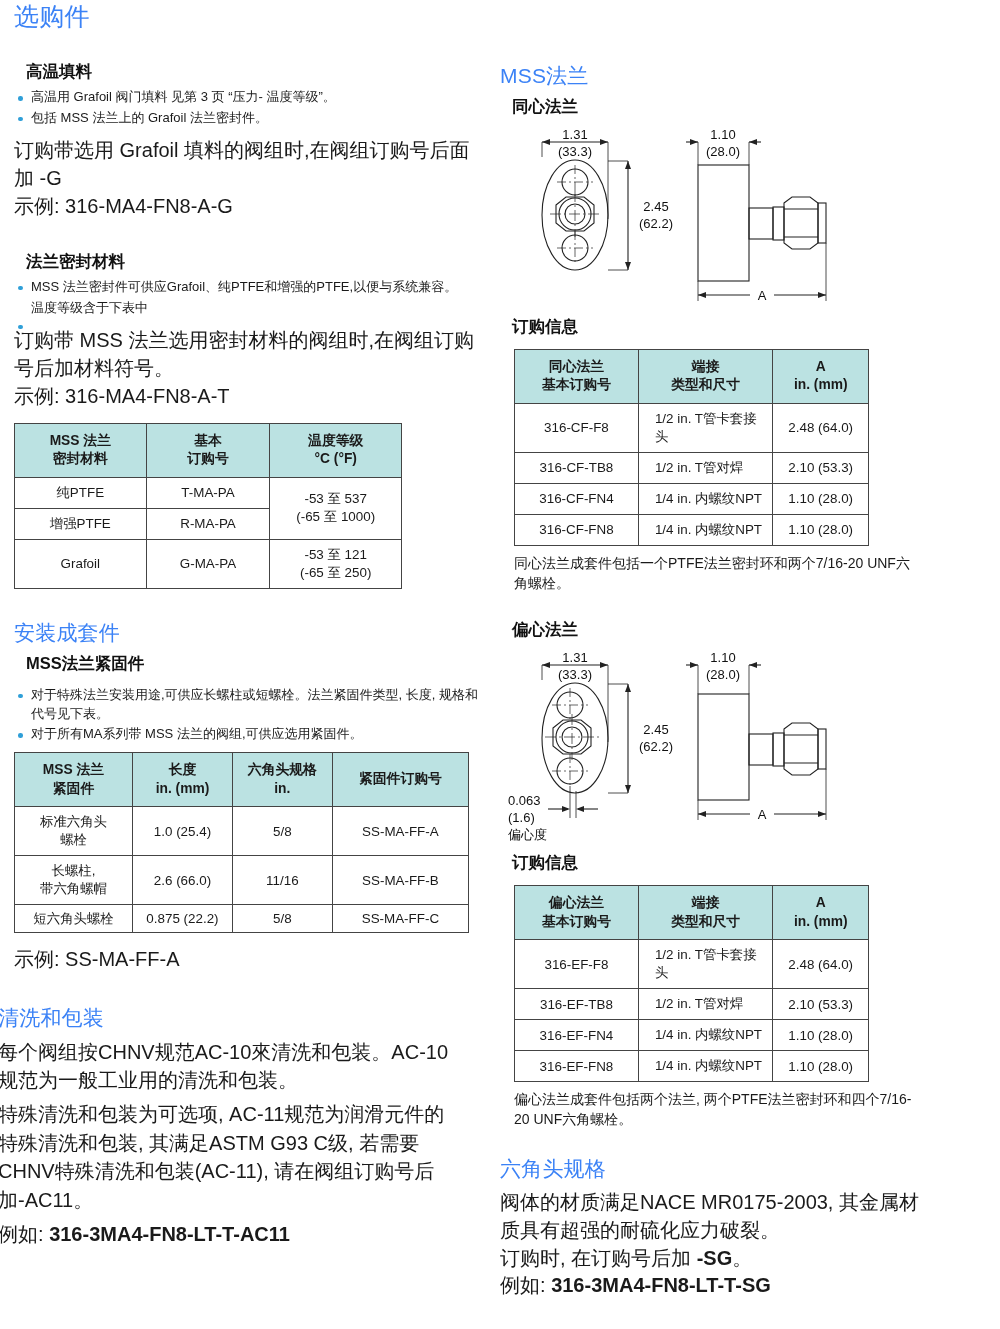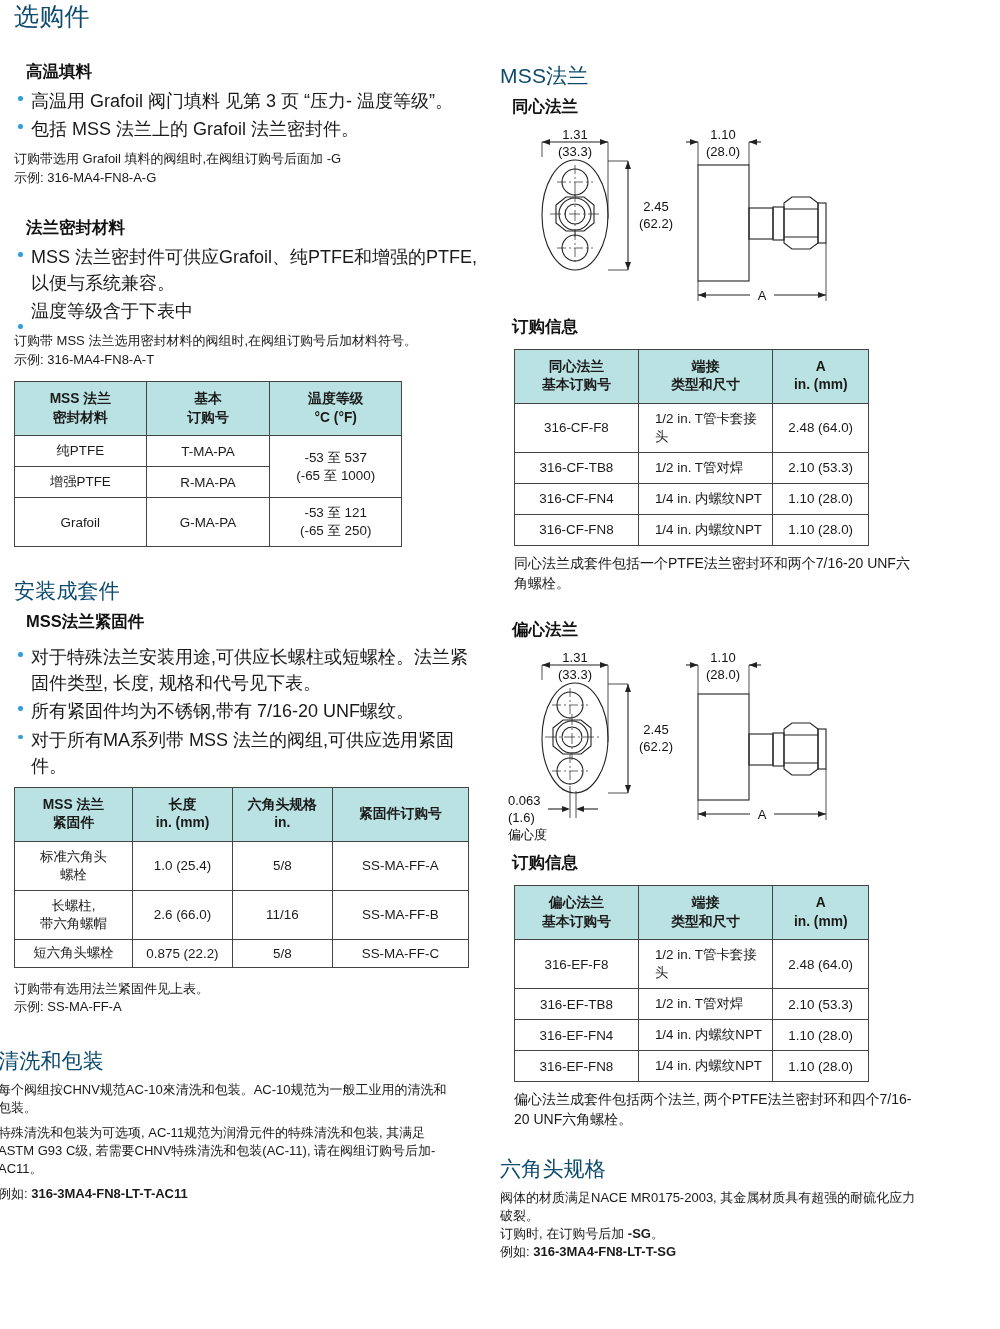--- a/index.html
+++ b/index.html
@@ -15,53 +15,53 @@
     overflow: hidden;
   }
   .page { position: relative; width: 1000px; height: 1329px; }
 
   
   .col-left  { position: absolute; left: 14px;  top: 0;  width: 470px; }
   .col-right { position: absolute; left: 500px; top: 0;  width: 490px; }
 
   
   .h-blue {
-    color: #0c4a6e;
+    color: #3b82f6;
     font-size: 21px;
     font-weight: 400;
     margin: 0 0 6px 0;
     letter-spacing: .2px;
   }
   .h-blue.big { font-size: 25px; }
   .h-black {
     color: #111;
     font-size: 16.5px;
     font-weight: bold;
     margin: 0 0 5px 12px;
   }
 
   
   .body-txt {
-    font-size: 13px;
+    font-size: 20px;
     line-height: 1.42;
     margin: 0;
     color: #1a1a1a;
   }
   .body-txt.tight { line-height: 1.38; }
   .gap-s { height: 6px; }
   .gap-m { height: 12px; }
   .gap-l { height: 22px; }
   .gap-xl { height: 30px; }
 
   
   ul.bl { list-style: none; margin: 0 0 0 0; padding: 0; }
   ul.bl li {
     position: relative;
     padding-left: 17px;
-    font-size: 18px;
+    font-size: 13px;
     line-height: 1.45;
     margin-bottom: 2px;
   }
   ul.bl li::before {
     content: "";
     position: absolute;
     left: 4px; top: 8px;
     width: 4.5px; height: 4.5px;
     border-radius: 50%;
     background: #2f9fd8;
@@ -182,21 +182,20 @@
       </tbody>
     </table>
 
     <div class="gap-xl"></div>
 
     <h2 class="h-blue">安装成套件</h2>
     <h3 class="h-black">MSS法兰紧固件</h3>
     <div class="gap-s"></div>
     <ul class="bl">
       <li>对于特殊法兰安装用途,可供应长螺柱或短螺栓。法兰紧固件类型, 长度, 规格和代号见下表。</li>
-      <li>所有紧固件均为不锈钢,带有 7/16-20 UNF螺纹。</li>
       <li>对于所有MA系列带 MSS 法兰的阀组,可供应选用紧固件。</li>
     </ul>
     <div class="gap-s"></div>
 
     <table class="t tbl-fast">
       <thead>
         <tr>
           <th style="width:26%">
             <span>MSS 法兰</span><br>
             <span>紧固件</span>
@@ -236,21 +235,20 @@
         <tr>
           <td style="padding:0 4px">短六角头螺栓</td>
           <td>0.875 (22.2)</td>
           <td>5/8</td>
           <td>SS-MA-FF-C</td>
         </tr>
       </tbody>
     </table>
 
     <div class="gap-m"></div>
-    <p class="body-txt">订购带有选用法兰紧固件见上表。</p>
     <p class="body-txt">示例: SS-MA-FF-A</p>
 
     <div class="gap-xl"></div>
 
     <div class="clipped">
       <h2 class="h-blue">清洗和包装</h2>
       <p class="body-txt" style="width:455px">每个阀组按CHNV规范AC-10來清洗和包装。AC-10规范为一般工业用的清洗和包装。</p>
       <div class="gap-s"></div>
       <p class="body-txt" style="width:455px">特殊清洗和包装为可选项, AC-11规范为润滑元件的特殊清洗和包装, 其满足ASTM G93 C级, 若需要CHNV特殊清洗和包装(AC-11), 请在阀组订购号后加-AC11。</p>
       <div class="gap-s"></div>

